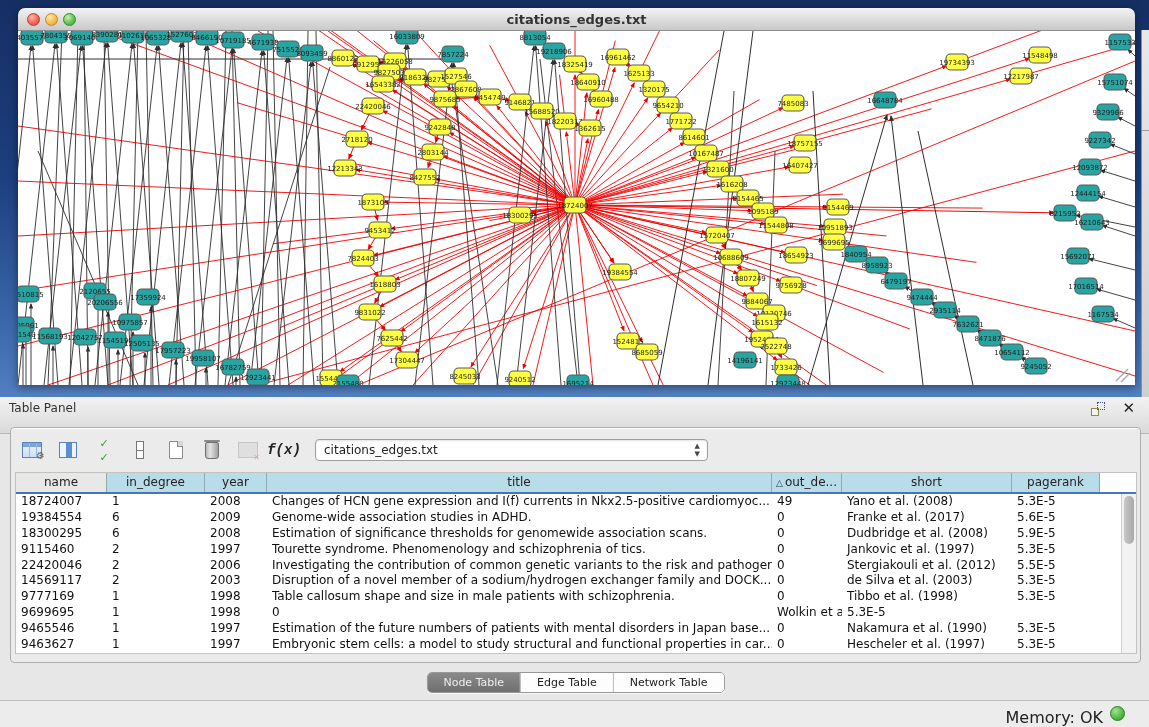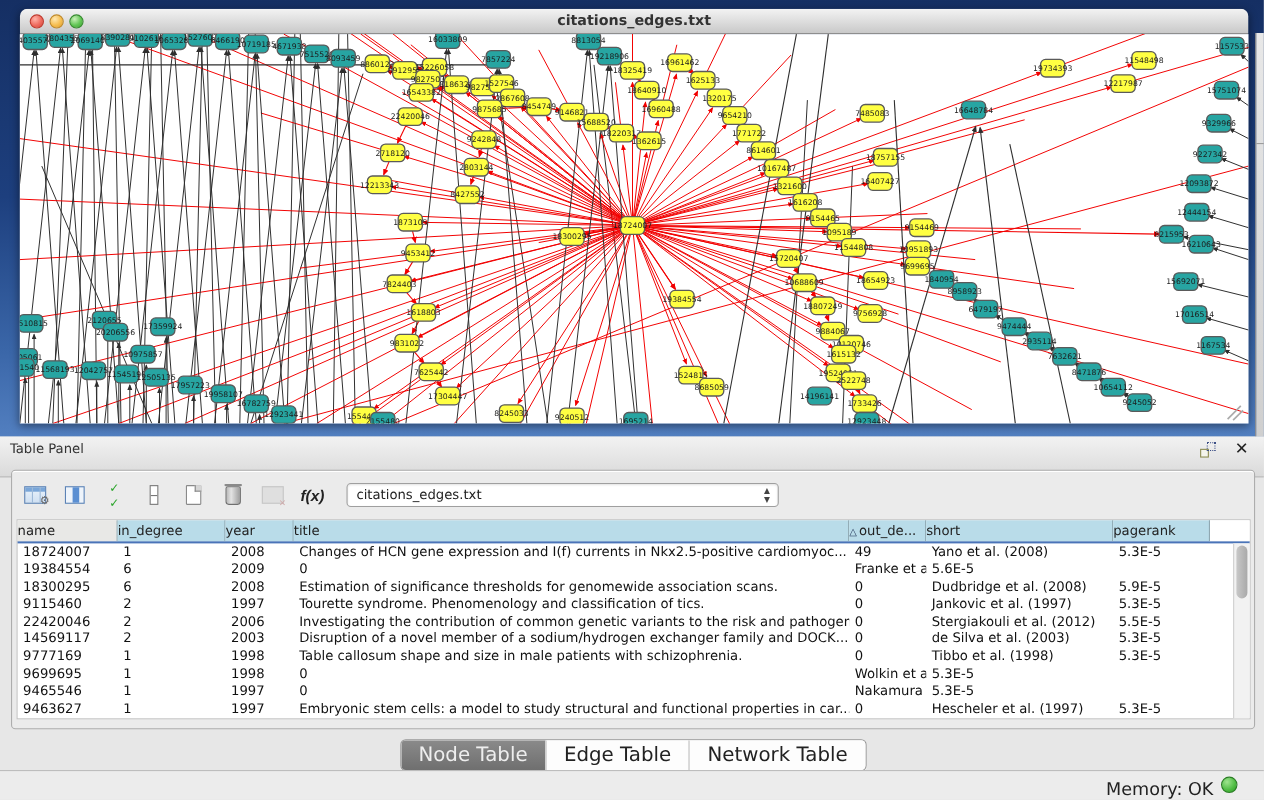--- a/index.html
+++ b/index.html
@@ -33,43 +33,43 @@
   .dock-icon { position:absolute; right:44px; top:5px; width:14px; height:14px; cursor:pointer; }
   .dock-icon .sq1 { position:absolute; left:0; bottom:0; width:8px; height:8px; border:1.5px solid #8a8a52; background:#f4f4ec; }
   .dock-icon .sq2 { position:absolute; right:0; top:0; width:8px; height:8px; border:1.5px dotted #3c4f86; }
   .close-icon { position:absolute; right:14px; top:2px; font-size:15px; font-weight:bold; color:#222; cursor:pointer; }
 
   .tp-box { position:absolute; left:10px; top:30px; width:1131px; height:236px;
     background:#ebebeb; border:1px solid #adadad; border-radius:4px; box-shadow:inset 0 1px 0 #fff; }
   .toolbar { position:absolute; left:8px; top:6px; height:32px; display:flex; align-items:center; gap:10px; }
   .tbtn { width:26px; height:26px; display:flex; align-items:center; justify-content:center; cursor:pointer; }
   .tbtn.disabled { opacity:.45; }
-  .fx { font-family:Liberation Sans, sans-serif; font-style:italic; font-size:14px; font-weight:bold; color:#222; }
+  .fx { font-family:Liberation Mono, monospace; font-style:italic; font-size:14px; font-weight:bold; color:#222; }
   .combo { position:relative; margin-left:8px; width:393px; height:22px; background:#fff;
     border:1px solid #9f9f9f; border-radius:4px; box-shadow:inset 0 1px 2px rgba(0,0,0,.12); cursor:pointer; }
   .combo .val { position:absolute; left:8px; top:3px; font-size:12px; color:#222; }
   .combo .spin { position:absolute; right:7px; top:2px; font-size:7px; color:#444; line-height:8px; text-align:center; }
 
   .tablewrap { position:absolute; left:4px; top:44px; width:1122px; height:182px; background:#fff; border:1px solid #c2c2c2; }
   .thead { display:grid; grid-template-columns:91px 98px 62px 505px 70px 170px 88px 1fr;
     height:21px; border-bottom:2px solid #4a74b8; }
   .th { background:#b9dce9; border-right:1px solid #8fa8b2; font-size:12px; color:#222;
-    line-height:19px; overflow:hidden; white-space:nowrap; cursor:pointer; }
+    text-align:center; line-height:19px; overflow:hidden; white-space:nowrap; cursor:pointer; }
   .th.first { background:#e8e8e6; }
   .th.empty { background:#ffffff; border-right:none; cursor:default; }
   .th .sort { font-size:9px; margin-right:2px; color:#1c2f52; }
   .tbody { position:absolute; left:0; top:21px; right:15px; bottom:0; overflow:hidden; }
   .tr { display:grid; grid-template-columns:91px 98px 62px 505px 70px 170px 88px; height:15.9px; cursor:default; }
   .td { font-size:12px; line-height:15.9px; padding-left:5px; white-space:nowrap; overflow:hidden; color:#111; }
   .vscroll { position:absolute; right:0; top:21px; bottom:0; width:15px; background:#f2f2f2; border-left:1px solid #d0d0d0; }
   .vthumb { position:absolute; left:2px; top:2px; width:10px; height:48px; background:linear-gradient(90deg,#c8c8c8,#a9a9a9); border-radius:5px; }
 
   .tabs { position:absolute; left:50%; transform:translateX(-50%); top:244px; display:inline-flex;
     border:1px solid #979797; border-radius:5px; overflow:hidden; background:#fff; box-shadow:0 1px 0 rgba(255,255,255,.7); }
-  .tab { padding:3px 16px; font-size:18px; color:#222; background:#fdfdfd; border-left:1px solid #bdbdbd; cursor:pointer; }
+  .tab { padding:3px 16px; font-size:11px; color:#222; background:#fdfdfd; border-left:1px solid #bdbdbd; cursor:pointer; }
   .tab:first-child { border-left:none; }
   .tab.active { background:linear-gradient(180deg,#8a8a8a,#6f6f6f); color:#eee; }
 
   .statusbar { position:absolute; left:0; top:700px; width:1149px; height:27px; background:#ececec; border-top:1px solid #bdbdbd; }
   .statusbar .mem { position:absolute; right:46px; top:7px; font-size:16px; color:#222; }
   .statusbar .dot { position:absolute; right:24px; top:5px; width:15px; height:15px; border-radius:50%;
     background:radial-gradient(circle at 35% 30%,#9fe48f,#4dbb41 60%,#2f9427); border:1px solid #2a7d24; }
 
   
   .icon-grid { width:20px; height:16px; border:1px solid #5b82b5; background:linear-gradient(180deg,#eaf2fb,#cfe0f2); position:relative; }
@@ -705,38 +705,39 @@
             <div class="td">2008</div>
             <div class="td">Changes of HCN gene expression and I(f) currents in Nkx2.5-positive cardiomyoc...</div>
             <div class="td">49</div>
             <div class="td">Yano et al. (2008)</div>
             <div class="td">5.3E-5</div>
           </div>
           <div class="tr">
             <div class="td">19384554</div>
             <div class="td">6</div>
             <div class="td">2009</div>
+            <div class="td">Genome-wide association studies in ADHD.</div>
             <div class="td">0</div>
             <div class="td">Franke et al. (2017)</div>
             <div class="td">5.6E-5</div>
           </div>
           <div class="tr">
             <div class="td">18300295</div>
             <div class="td">6</div>
             <div class="td">2008</div>
             <div class="td">Estimation of significance thresholds for genomewide association scans.</div>
             <div class="td">0</div>
             <div class="td">Dudbridge et al. (2008)</div>
             <div class="td">5.9E-5</div>
           </div>
           <div class="tr">
             <div class="td">9115460</div>
             <div class="td">2</div>
             <div class="td">1997</div>
-            <div class="td">Tourette syndrome. Phenomenology and classification of tics.</div>
+            <div class="td">Tourette syndrome. Phenomenology and schizophrenia of tics.</div>
             <div class="td">0</div>
             <div class="td">Jankovic et al. (1997)</div>
             <div class="td">5.3E-5</div>
           </div>
           <div class="tr">
             <div class="td">22420046</div>
             <div class="td">2</div>
             <div class="td">2006</div>
             <div class="td">Investigating the contribution of common genetic variants to the risk and pathogen...</div>
             <div class="td">0</div>
@@ -766,20 +767,21 @@
             <div class="td">1</div>
             <div class="td">1998</div>
             <div class="td">0</div>
             <div class="td">Wolkin et al. (1998)</div>
             <div class="td">5.3E-5</div>
           </div>
           <div class="tr">
             <div class="td">9465546</div>
             <div class="td">1</div>
             <div class="td">1997</div>
+            <div class="td">Estimation of the future numbers of patients with mental disorders in Japan base...</div>
             <div class="td">0</div>
             <div class="td">Nakamura et al. (1990)</div>
             <div class="td">5.3E-5</div>
           </div>
           <div class="tr">
             <div class="td">9463627</div>
             <div class="td">1</div>
             <div class="td">1997</div>
             <div class="td">Embryonic stem cells: a model to study structural and functional properties in car...</div>
             <div class="td">0</div>

